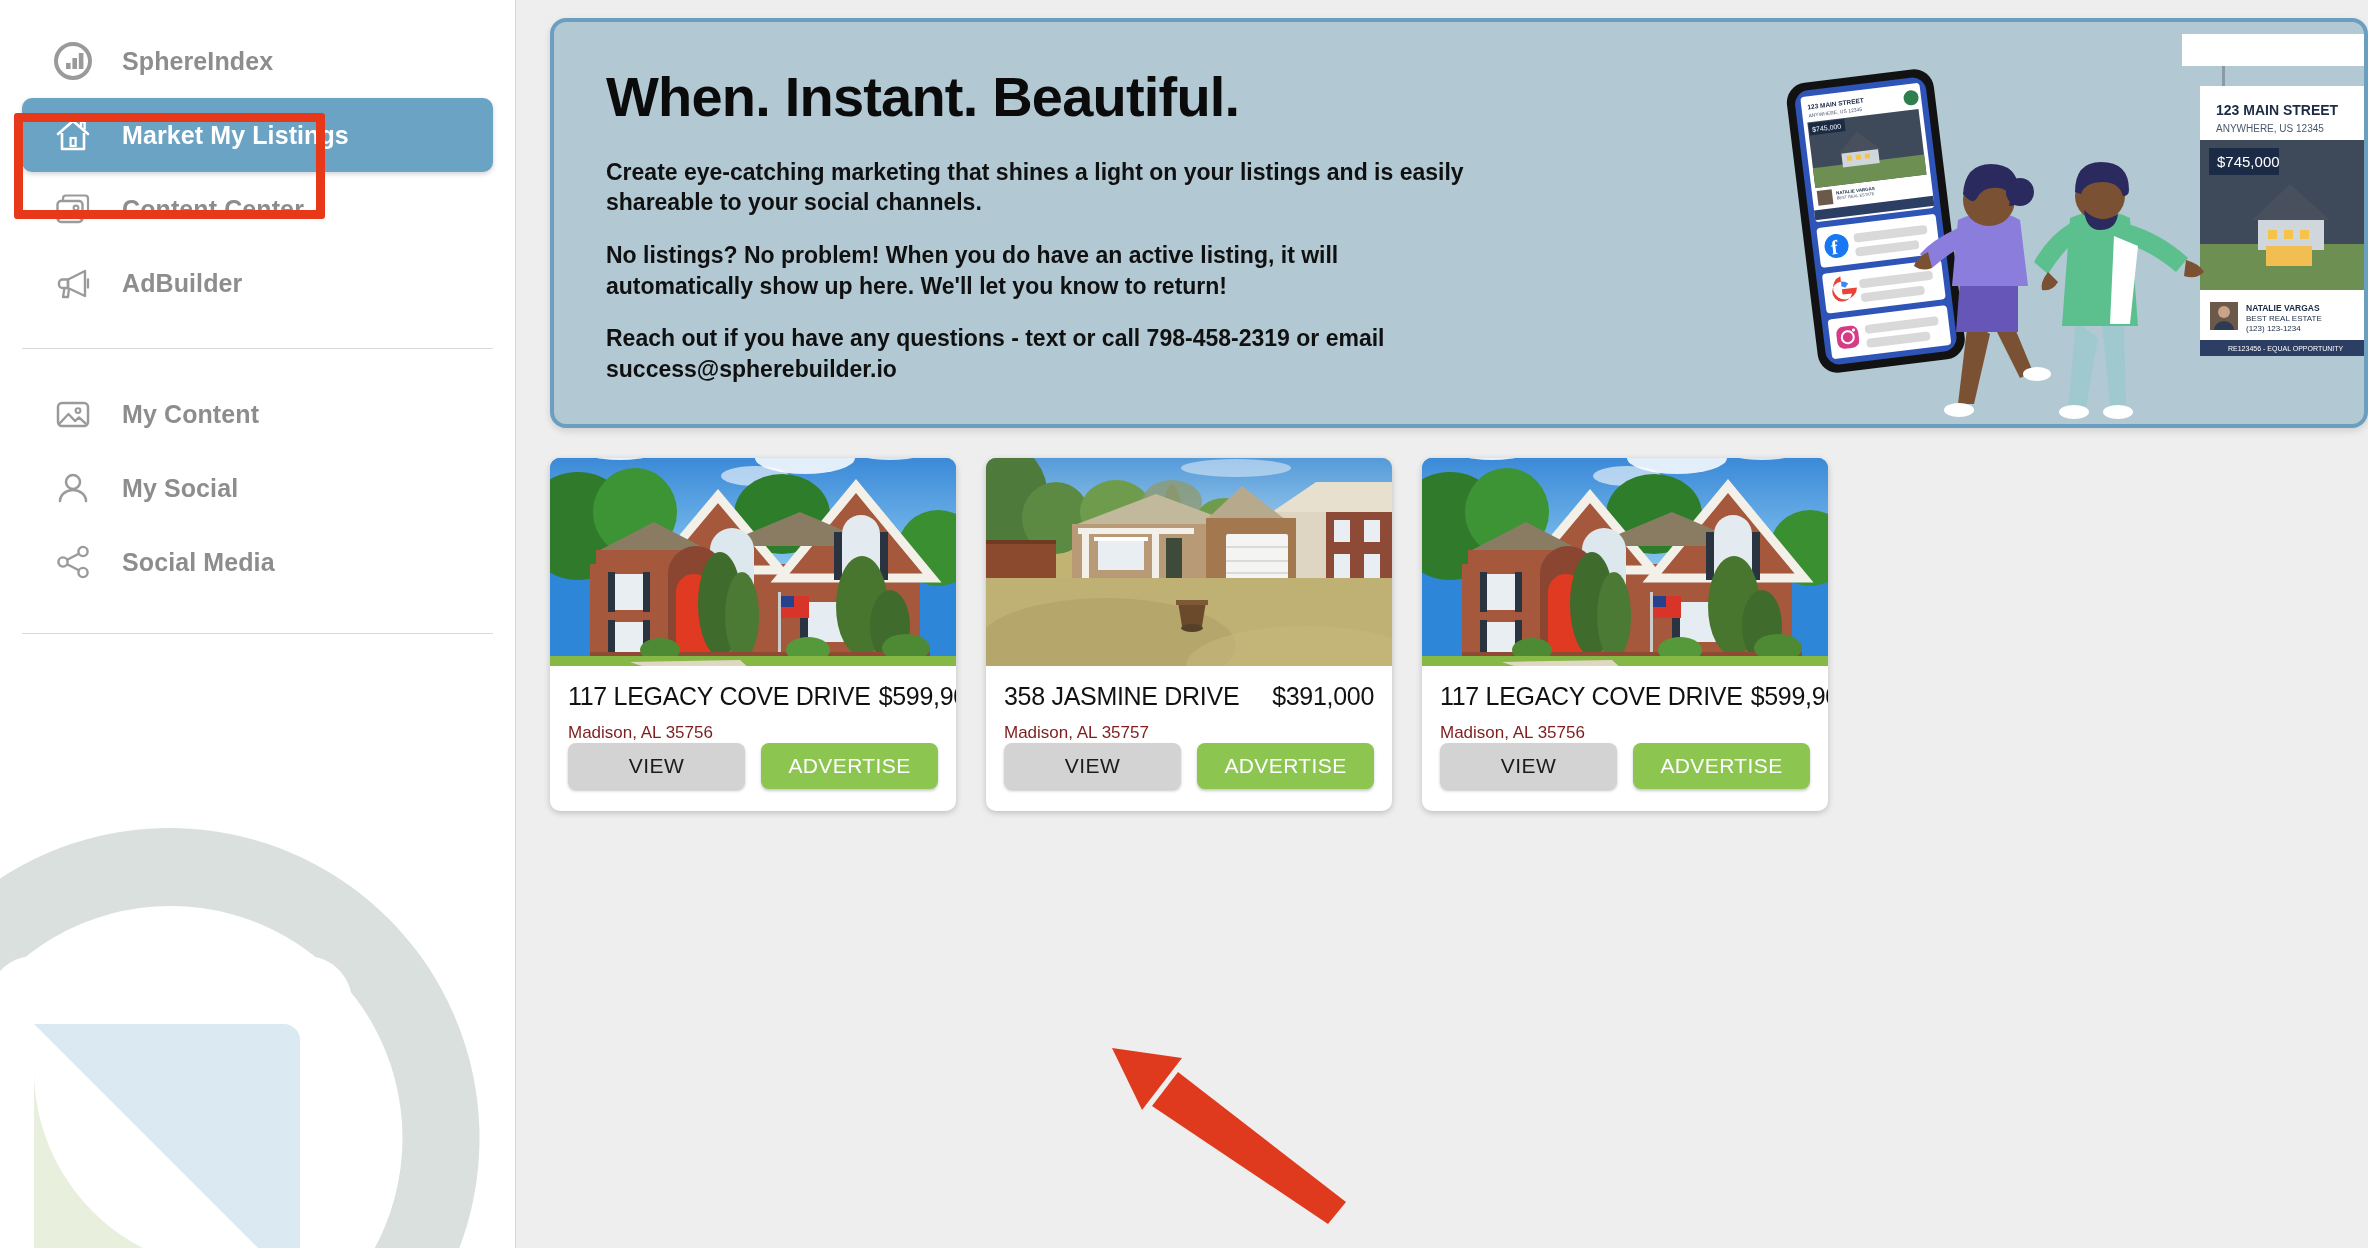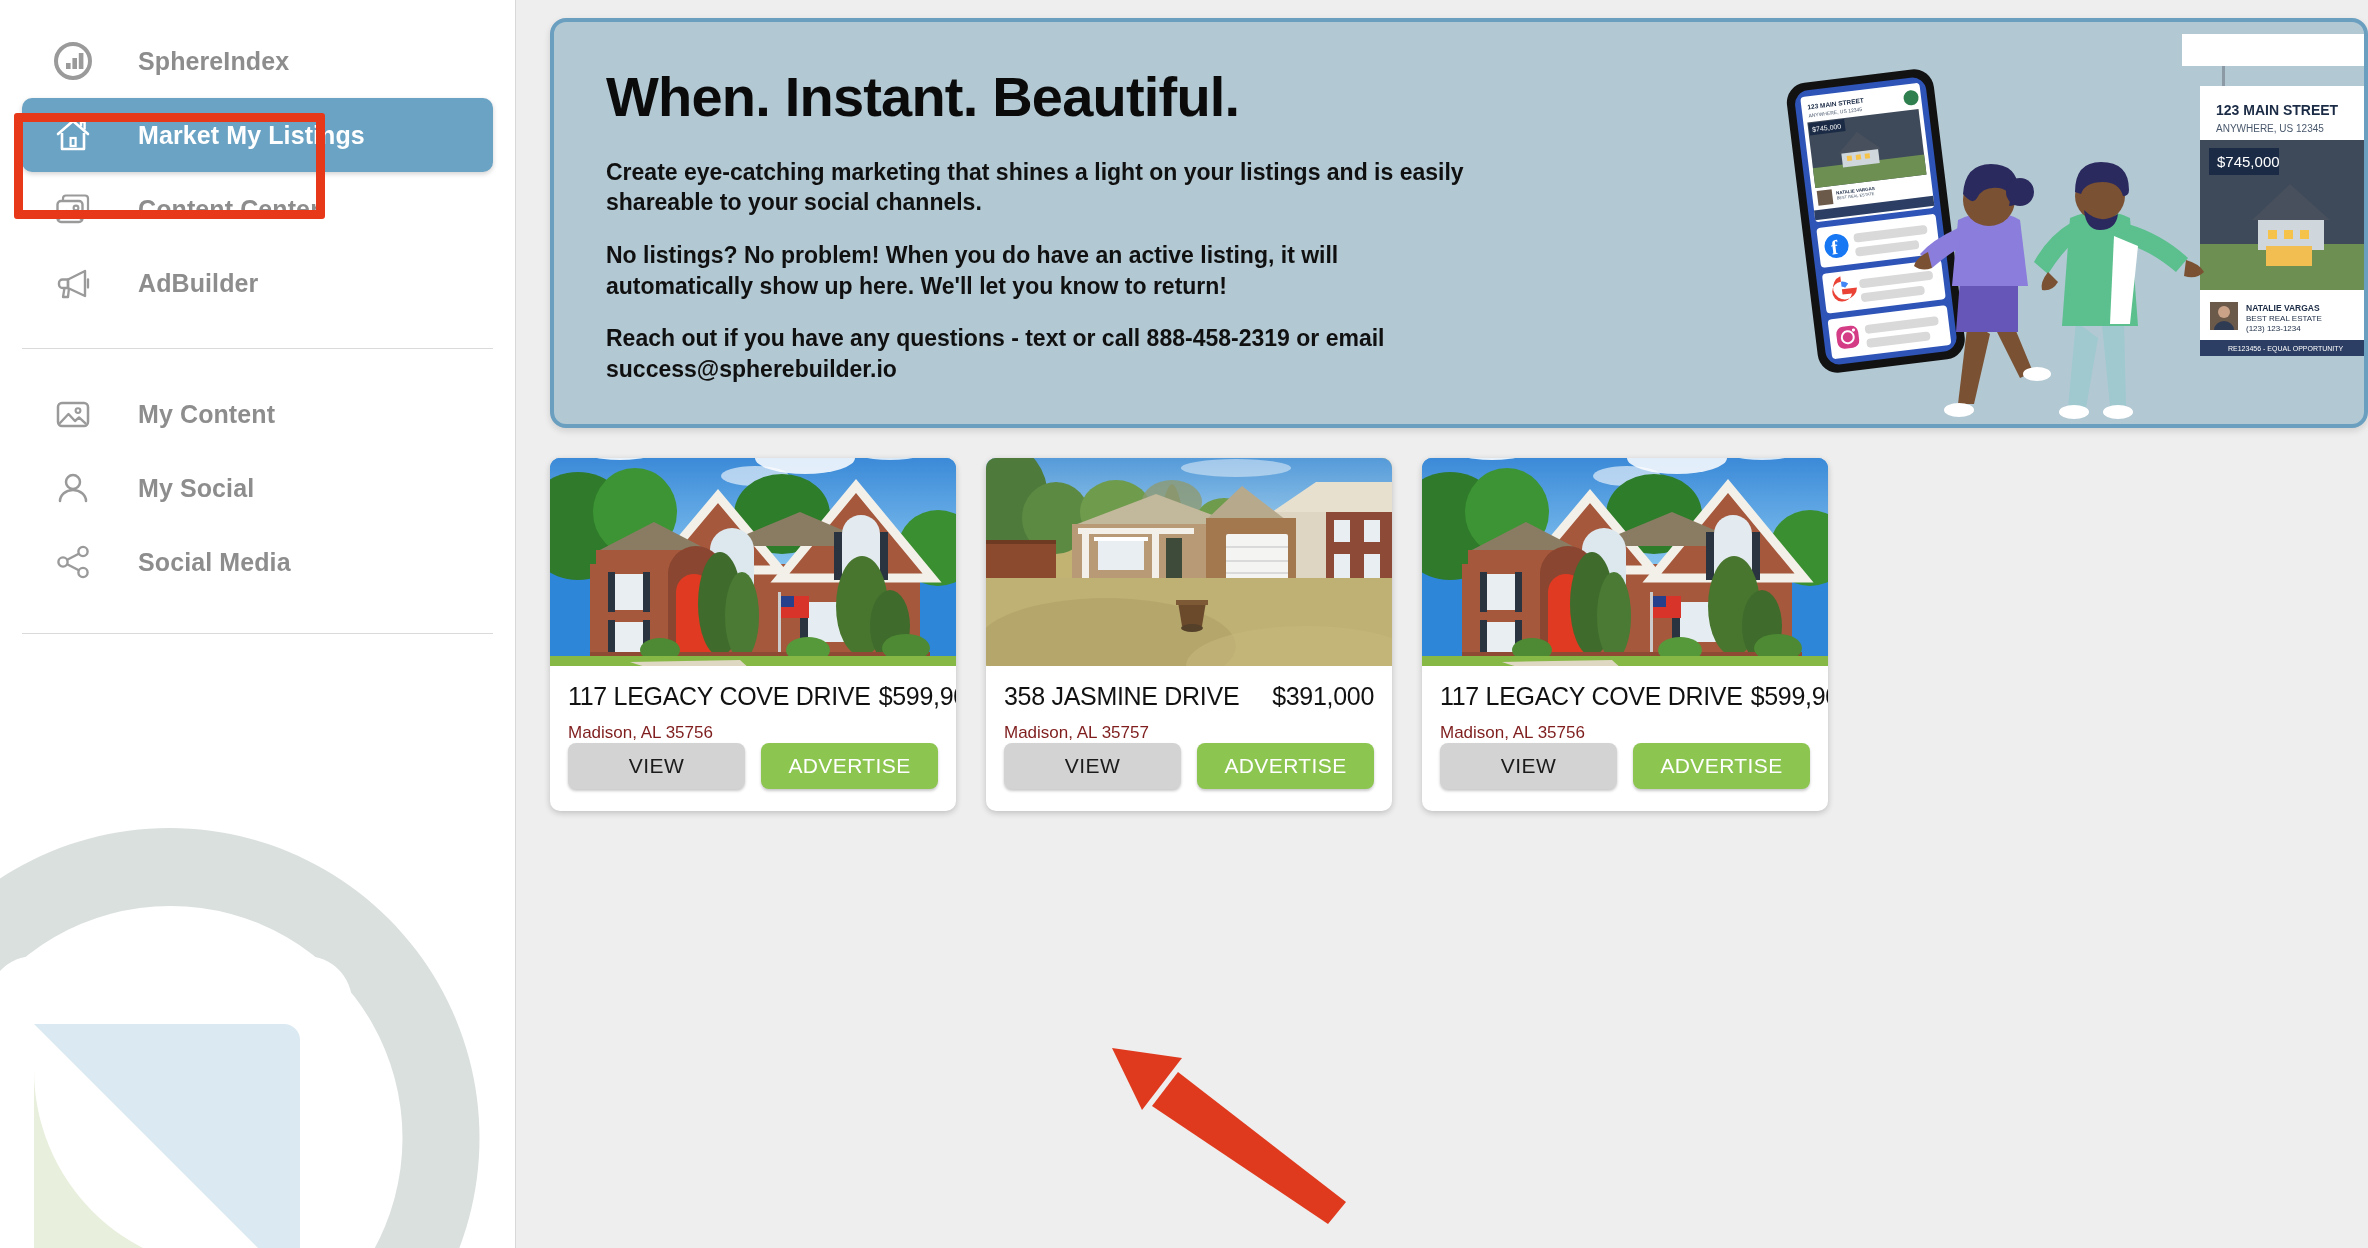--- a/index.html
+++ b/index.html
@@ -28,21 +28,20 @@
     z-index: 0;
   }
   .nav-list { position: relative; z-index: 2; padding-top: 24px; }
   .nav-item {
     display: flex; align-items: center;
     height: 74px;
     margin: 0 22px;
     padding-left: 28px;
     border-radius: 10px;
     cursor: pointer;
-    gap: 16px;
   }
   .nav-item .nav-ico {
     width: 46px; height: 46px;
     display: flex; align-items: center; justify-content: center;
     flex: 0 0 46px;
     margin-right: 26px;
   }
   .nav-item .nav-label {
     font-size: 25px;
     color: #8d8d8d;
@@ -389,21 +388,21 @@
           <circle cx="346" cy="174" r="25" fill="#7a5132"></circle>
           <path d="M321 170 q0 -30 26 -30 q28 0 28 28 q0 6 -6 6 q-4 -14 -20 -14 q-18 0 -22 12z" fill="#2b2a5e"></path>
           <path d="M330 188 q16 16 34 4 q-2 16 -18 16 q-14 0 -16 -20z" fill="#2b2a5e"></path>
         </g>
       </svg>
 
       <div id="hero-text">
         <h1>When. Instant. Beautiful.</h1>
         <p>Create eye-catching marketing that shines a light on your listings and is easily shareable to your social channels.</p>
         <p>No listings? No problem! When you do have an active listing, it will automatically show up here. We'll let you know to return!</p>
-        <p>Reach out if you have any questions - text or call 888-458-2319 or email success@spherebuilder.io</p>
+        <p>Reach out if you have any questions - text or call 798-458-2319 or email success@spherebuilder.io</p>
       </div>
     </section>
 
     <section id="cards">
 
       <article class="listing-card">
         <div class="card-photo">
           <svg viewBox="0 0 406 292" preserveAspectRatio="xMidYMid slice">
             <rect width="406" height="292" fill="#2d86d8"></rect>
             <rect y="0" width="406" height="150" fill="url(#sky1)"></rect>

